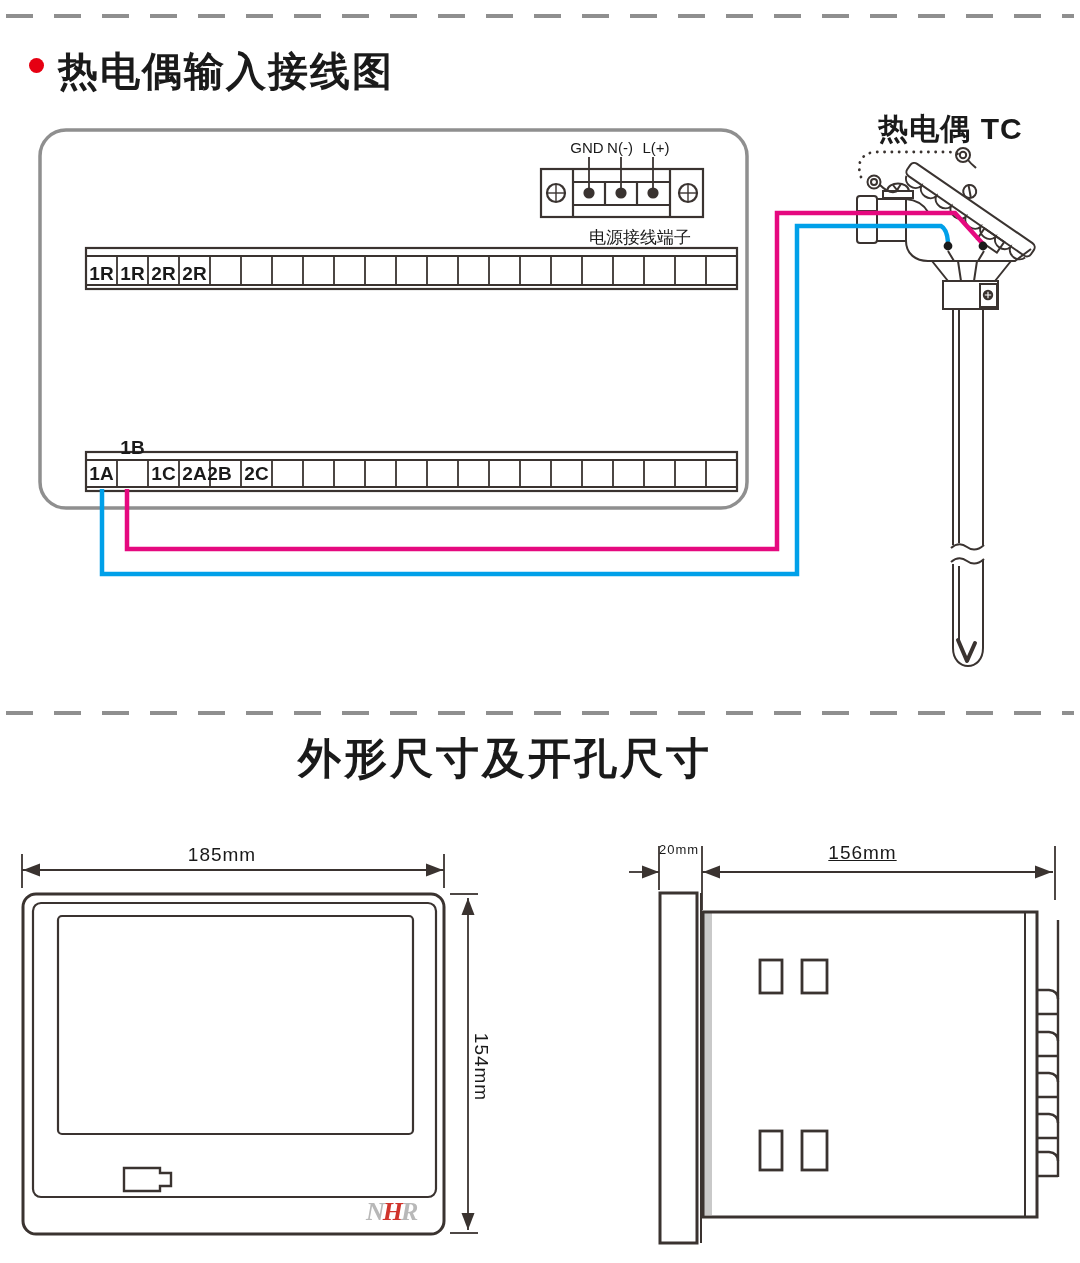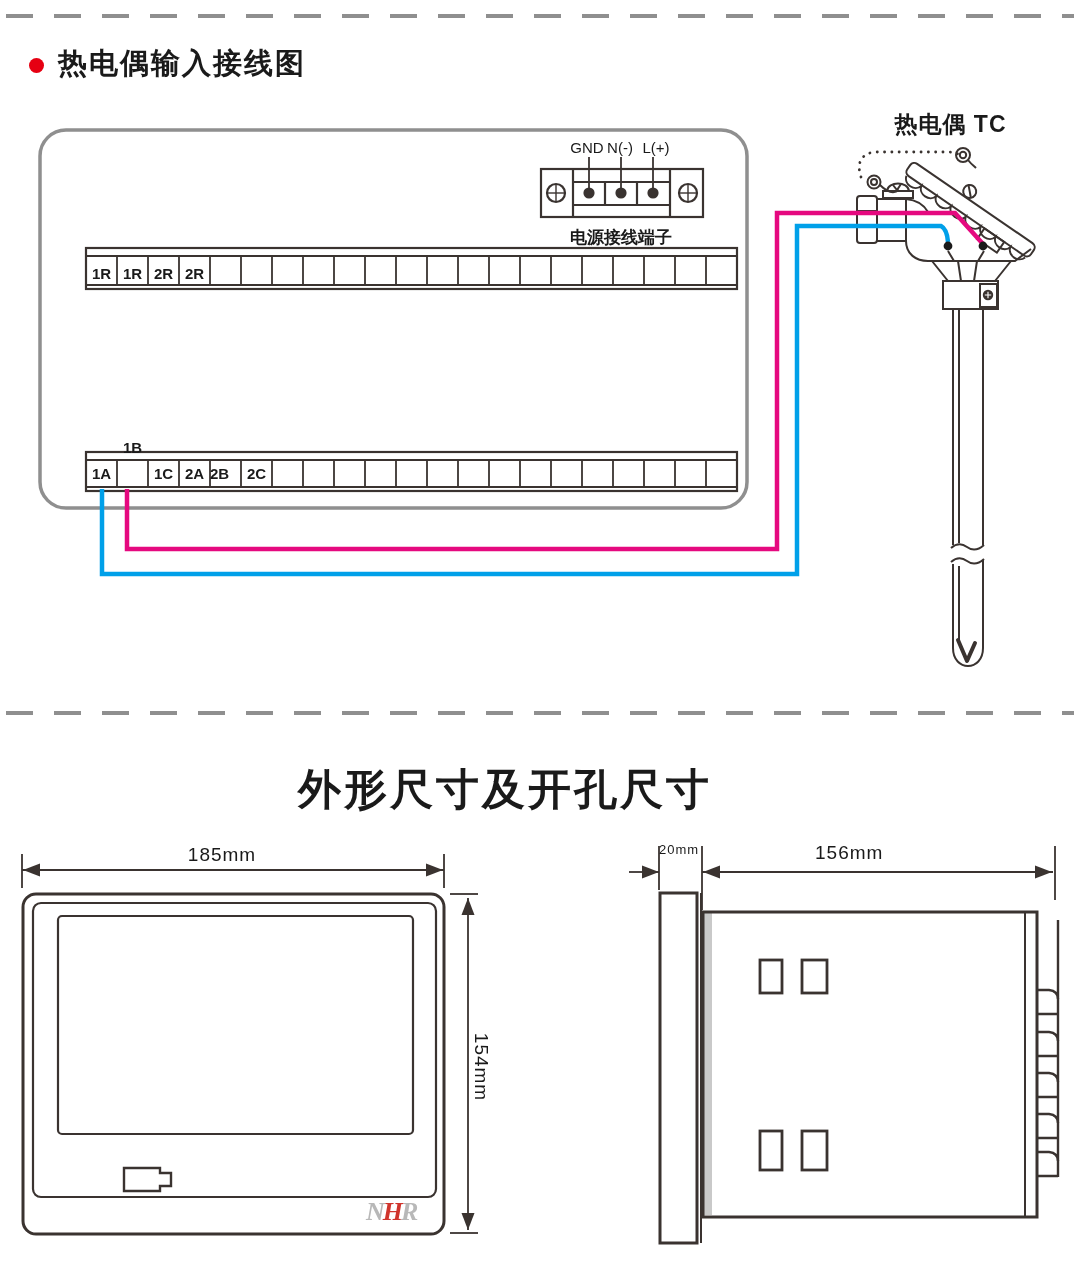--- a/index.html
+++ b/index.html
@@ -1,30 +1,30 @@
 <!DOCTYPE html>
 <html><head>
 <meta charset="utf-8">
 <style>
   html,body{margin:0;padding:0;background:#fff;}
   .page{position:relative;width:1080px;height:1263px;background:#fff;overflow:hidden;
         font-family:"Liberation Sans",sans-serif;color:#1a1a1a;}
   .abs{position:absolute;}
-  .sec1-title{left:58px;top:44px;font-size:29px;font-weight:600;letter-spacing:2px;}
+  .sec1-title{left:58px;top:44px;font-size:40px;font-weight:600;letter-spacing:2px;}
   .bullet{position:absolute;left:29px;top:58px;width:15px;height:15px;border-radius:50%;}
-  .tc-label{left:878px;top:109px;width:145px;text-align:center;font-size:23px;font-weight:600;letter-spacing:1px;}
-  .pwr-caption{left:551px;top:226px;width:140px;text-align:center;font-size:17px;font-weight:700;}
+  .tc-label{left:878px;top:109px;width:145px;text-align:center;font-size:30px;font-weight:600;letter-spacing:1px;}
+  .pwr-caption{left:551px;top:226px;width:140px;text-align:right;font-size:17px;font-weight:400;}
   .pwr-lab{top:139px;width:60px;text-align:center;font-size:15px;font-weight:400;}
-  .celllabel{width:31px;text-align:center;font-size:15px;font-weight:700;line-height:22px;}
-  .sec2-title{left:155px;top:730px;width:700px;text-align:center;font-size:43px;font-weight:800;letter-spacing:3px;margin-top:31px;}
+  .celllabel{width:31px;text-align:center;font-size:19px;font-weight:700;line-height:22px;}
+  .sec2-title{left:155px;top:730px;width:700px;text-align:center;font-size:43px;font-weight:800;letter-spacing:3px;}
   .dim{font-size:19px;font-weight:500;letter-spacing:1px;}
   .dim-185{left:177px;top:844px;width:90px;text-align:center;}
   .dim-154{left:427px;top:1057px;width:110px;height:20px;text-align:center;transform:rotate(90deg);}
   .dim-20{left:648px;top:842px;width:62px;text-align:center;font-size:13px;}
-  .dim-156{left:815px;top:842px;width:95px;}
+  .dim-156{left:815px;top:842px;width:95px;text-align:center;text-decoration:underline;}
   .logo{left:366px;top:1197px;font-size:26px;font-weight:800;letter-spacing:-2px;font-style:italic;font-family:Liberation Serif, serif;}
 </style>
 </head>
 <body>
 
 <div class="page">
 
   <svg class="abs" style="left:0;top:0" width="1080" height="1263" viewBox="0 0 1080 1263">
 
     <g stroke="#8f8f8f" stroke-width="4">

